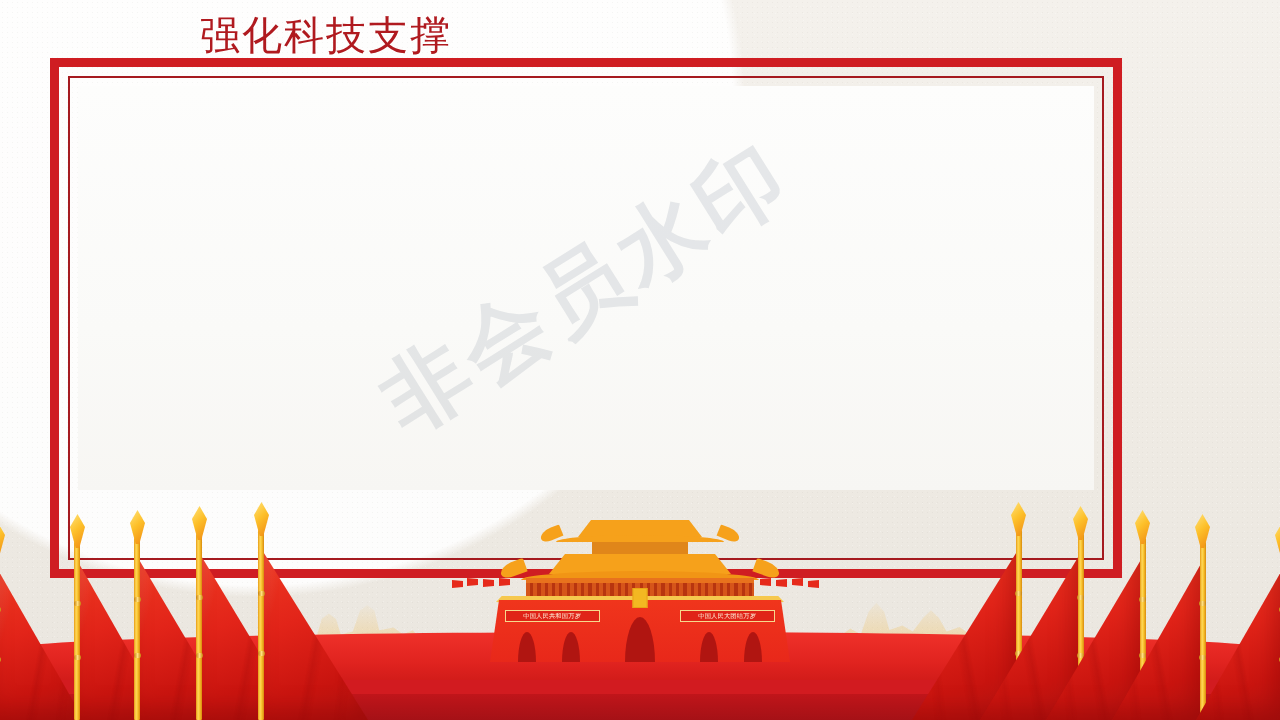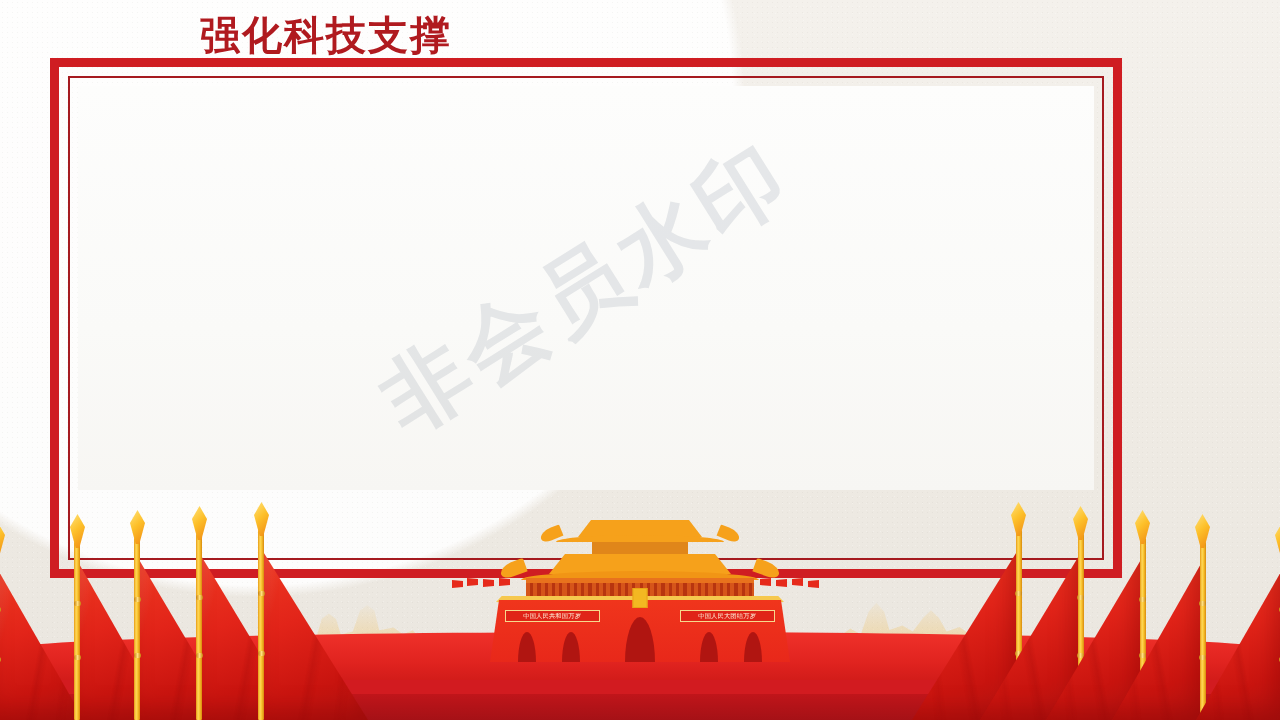--- a/index.html
+++ b/index.html
@@ -26,21 +26,21 @@
       radial-gradient(rgba(120,110,100,.13) .6px, rgba(0,0,0,0) .7px),
       radial-gradient(rgba(255,255,255,.5) .6px, rgba(0,0,0,0) .7px);
     background-size:5px 5px, 7px 7px;
     background-position:0 0, 2px 3px;
   }
 
   
   #title {
     position:absolute; left:200px; top:12px;
     font-size:40px; line-height:48px;
-    font-weight:700;
+    font-weight:400;
     color:#b01a1f;
     letter-spacing:2px;
     text-shadow:0 1px 0 rgba(255,255,255,.6);
     white-space:nowrap;
     z-index:40;
   }
 
   
   #frame-outer {
     position:absolute; left:50px; top:58px;

